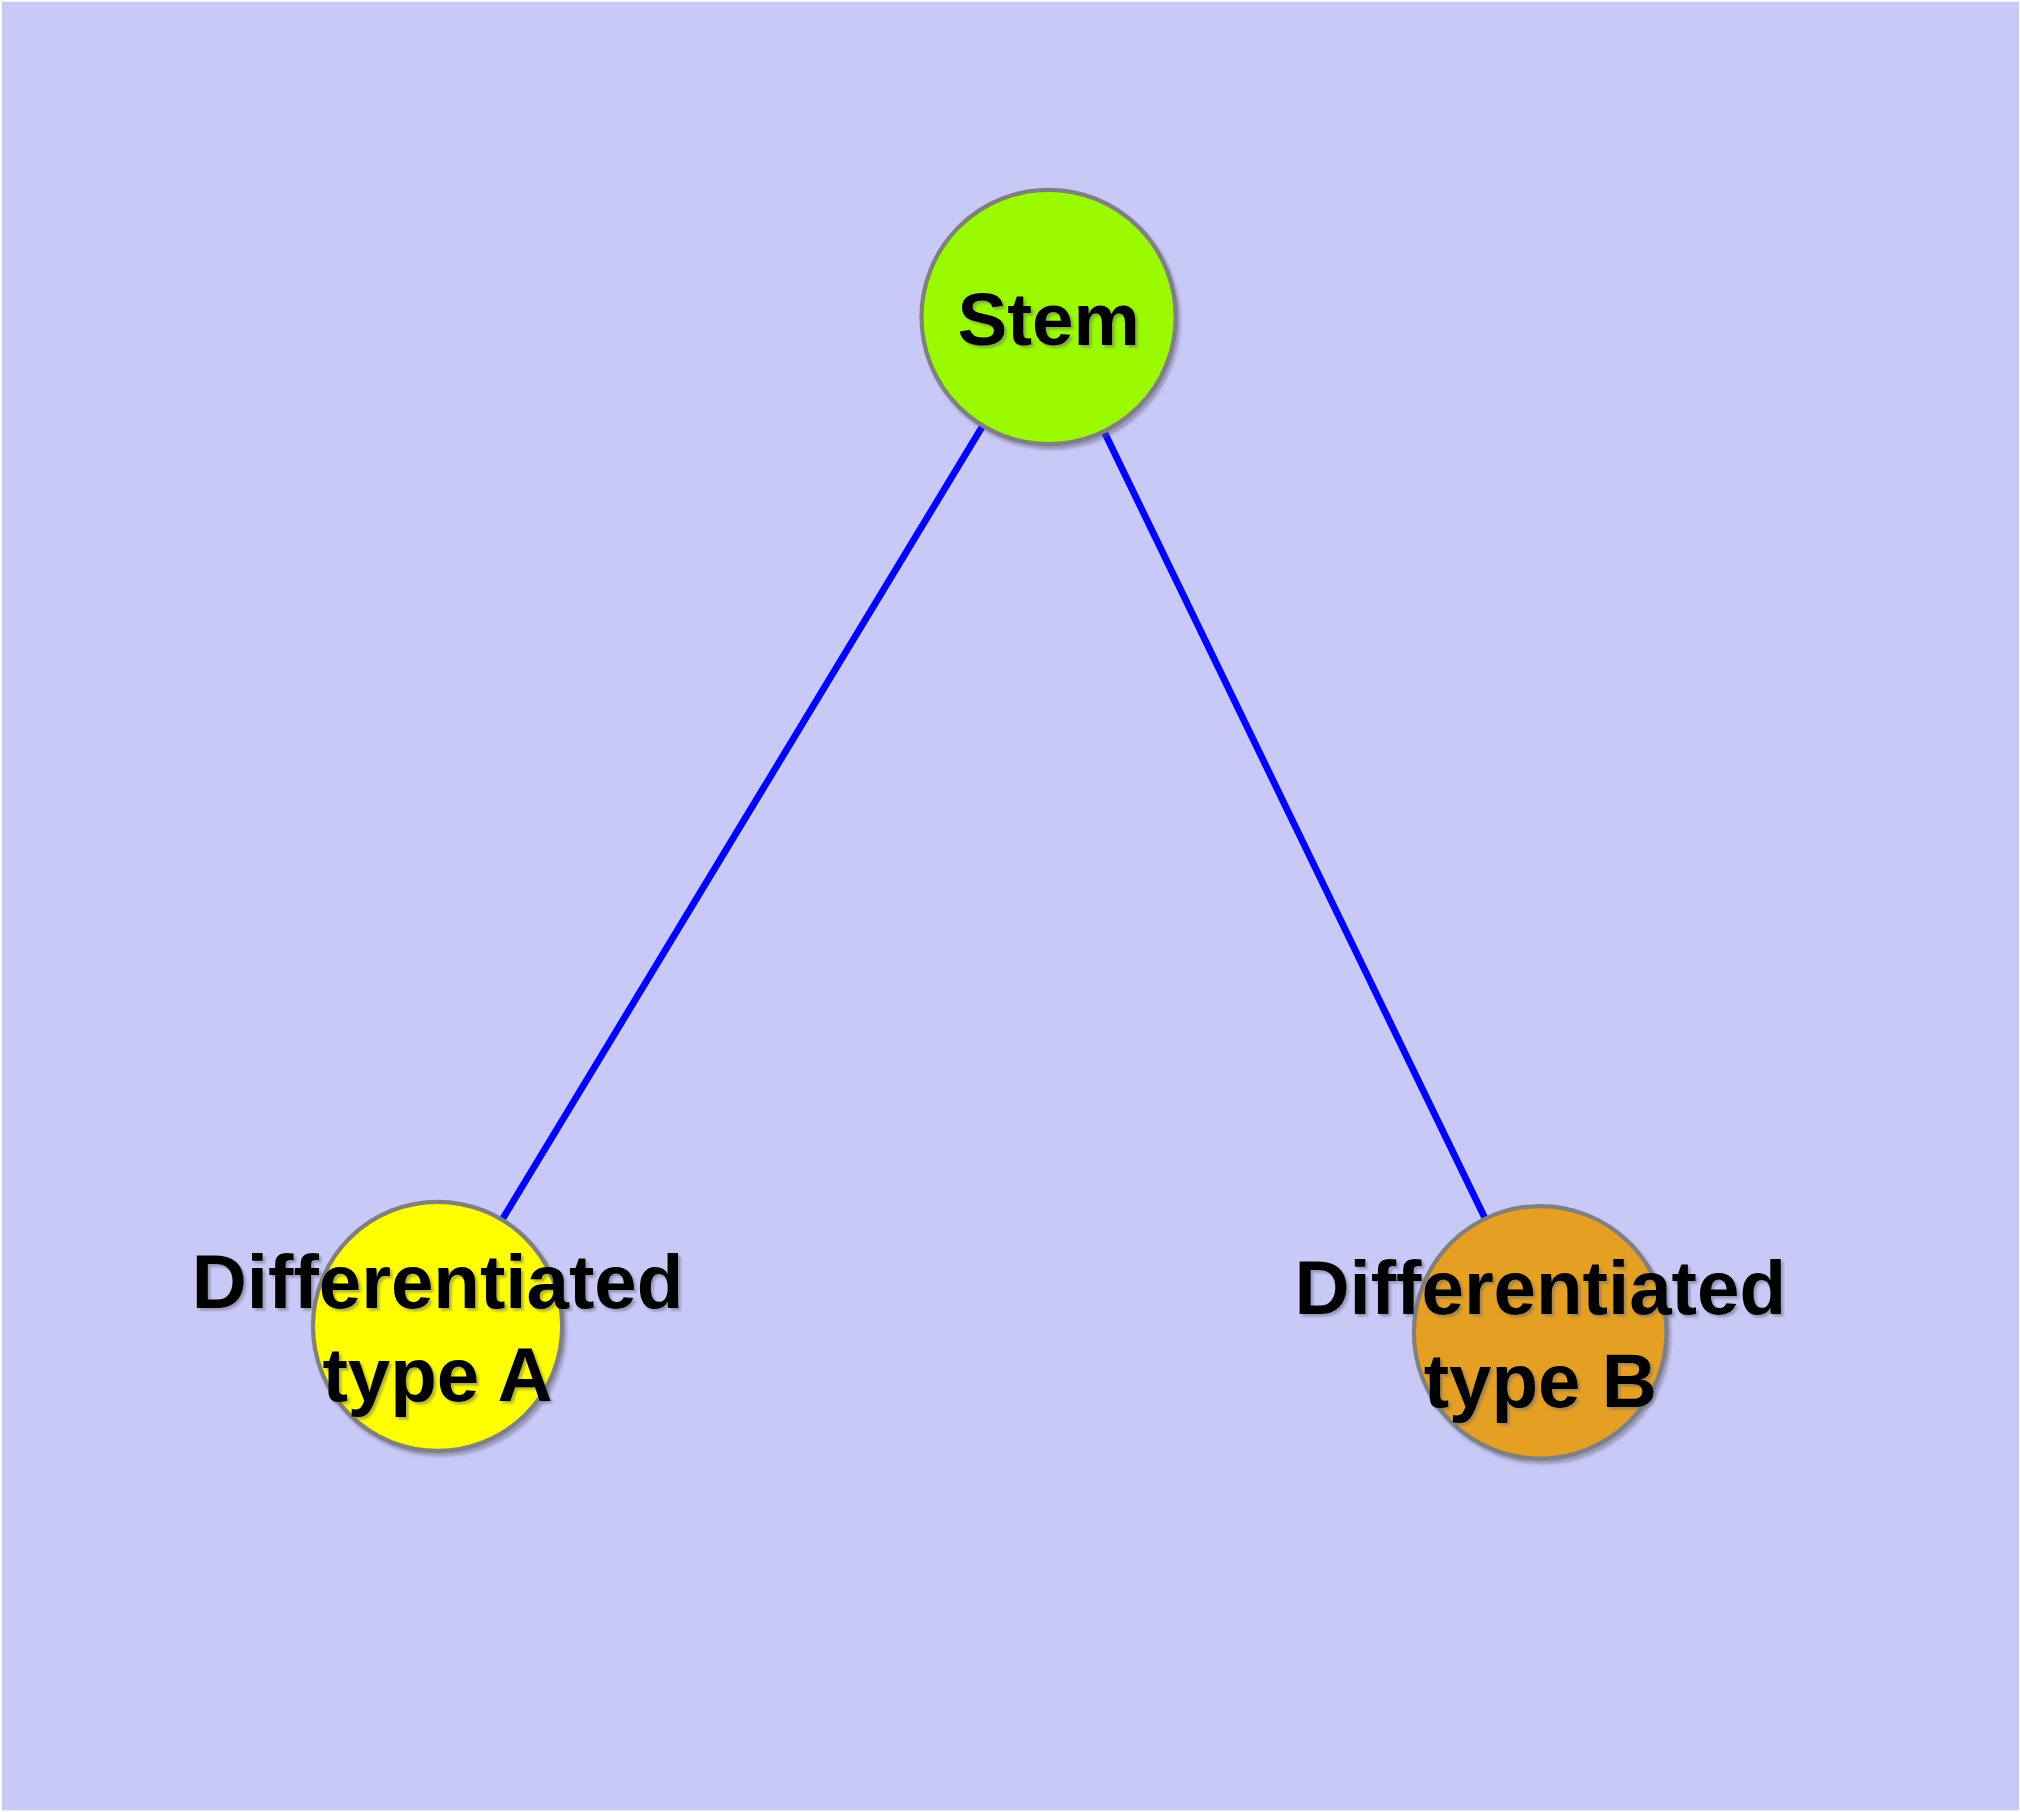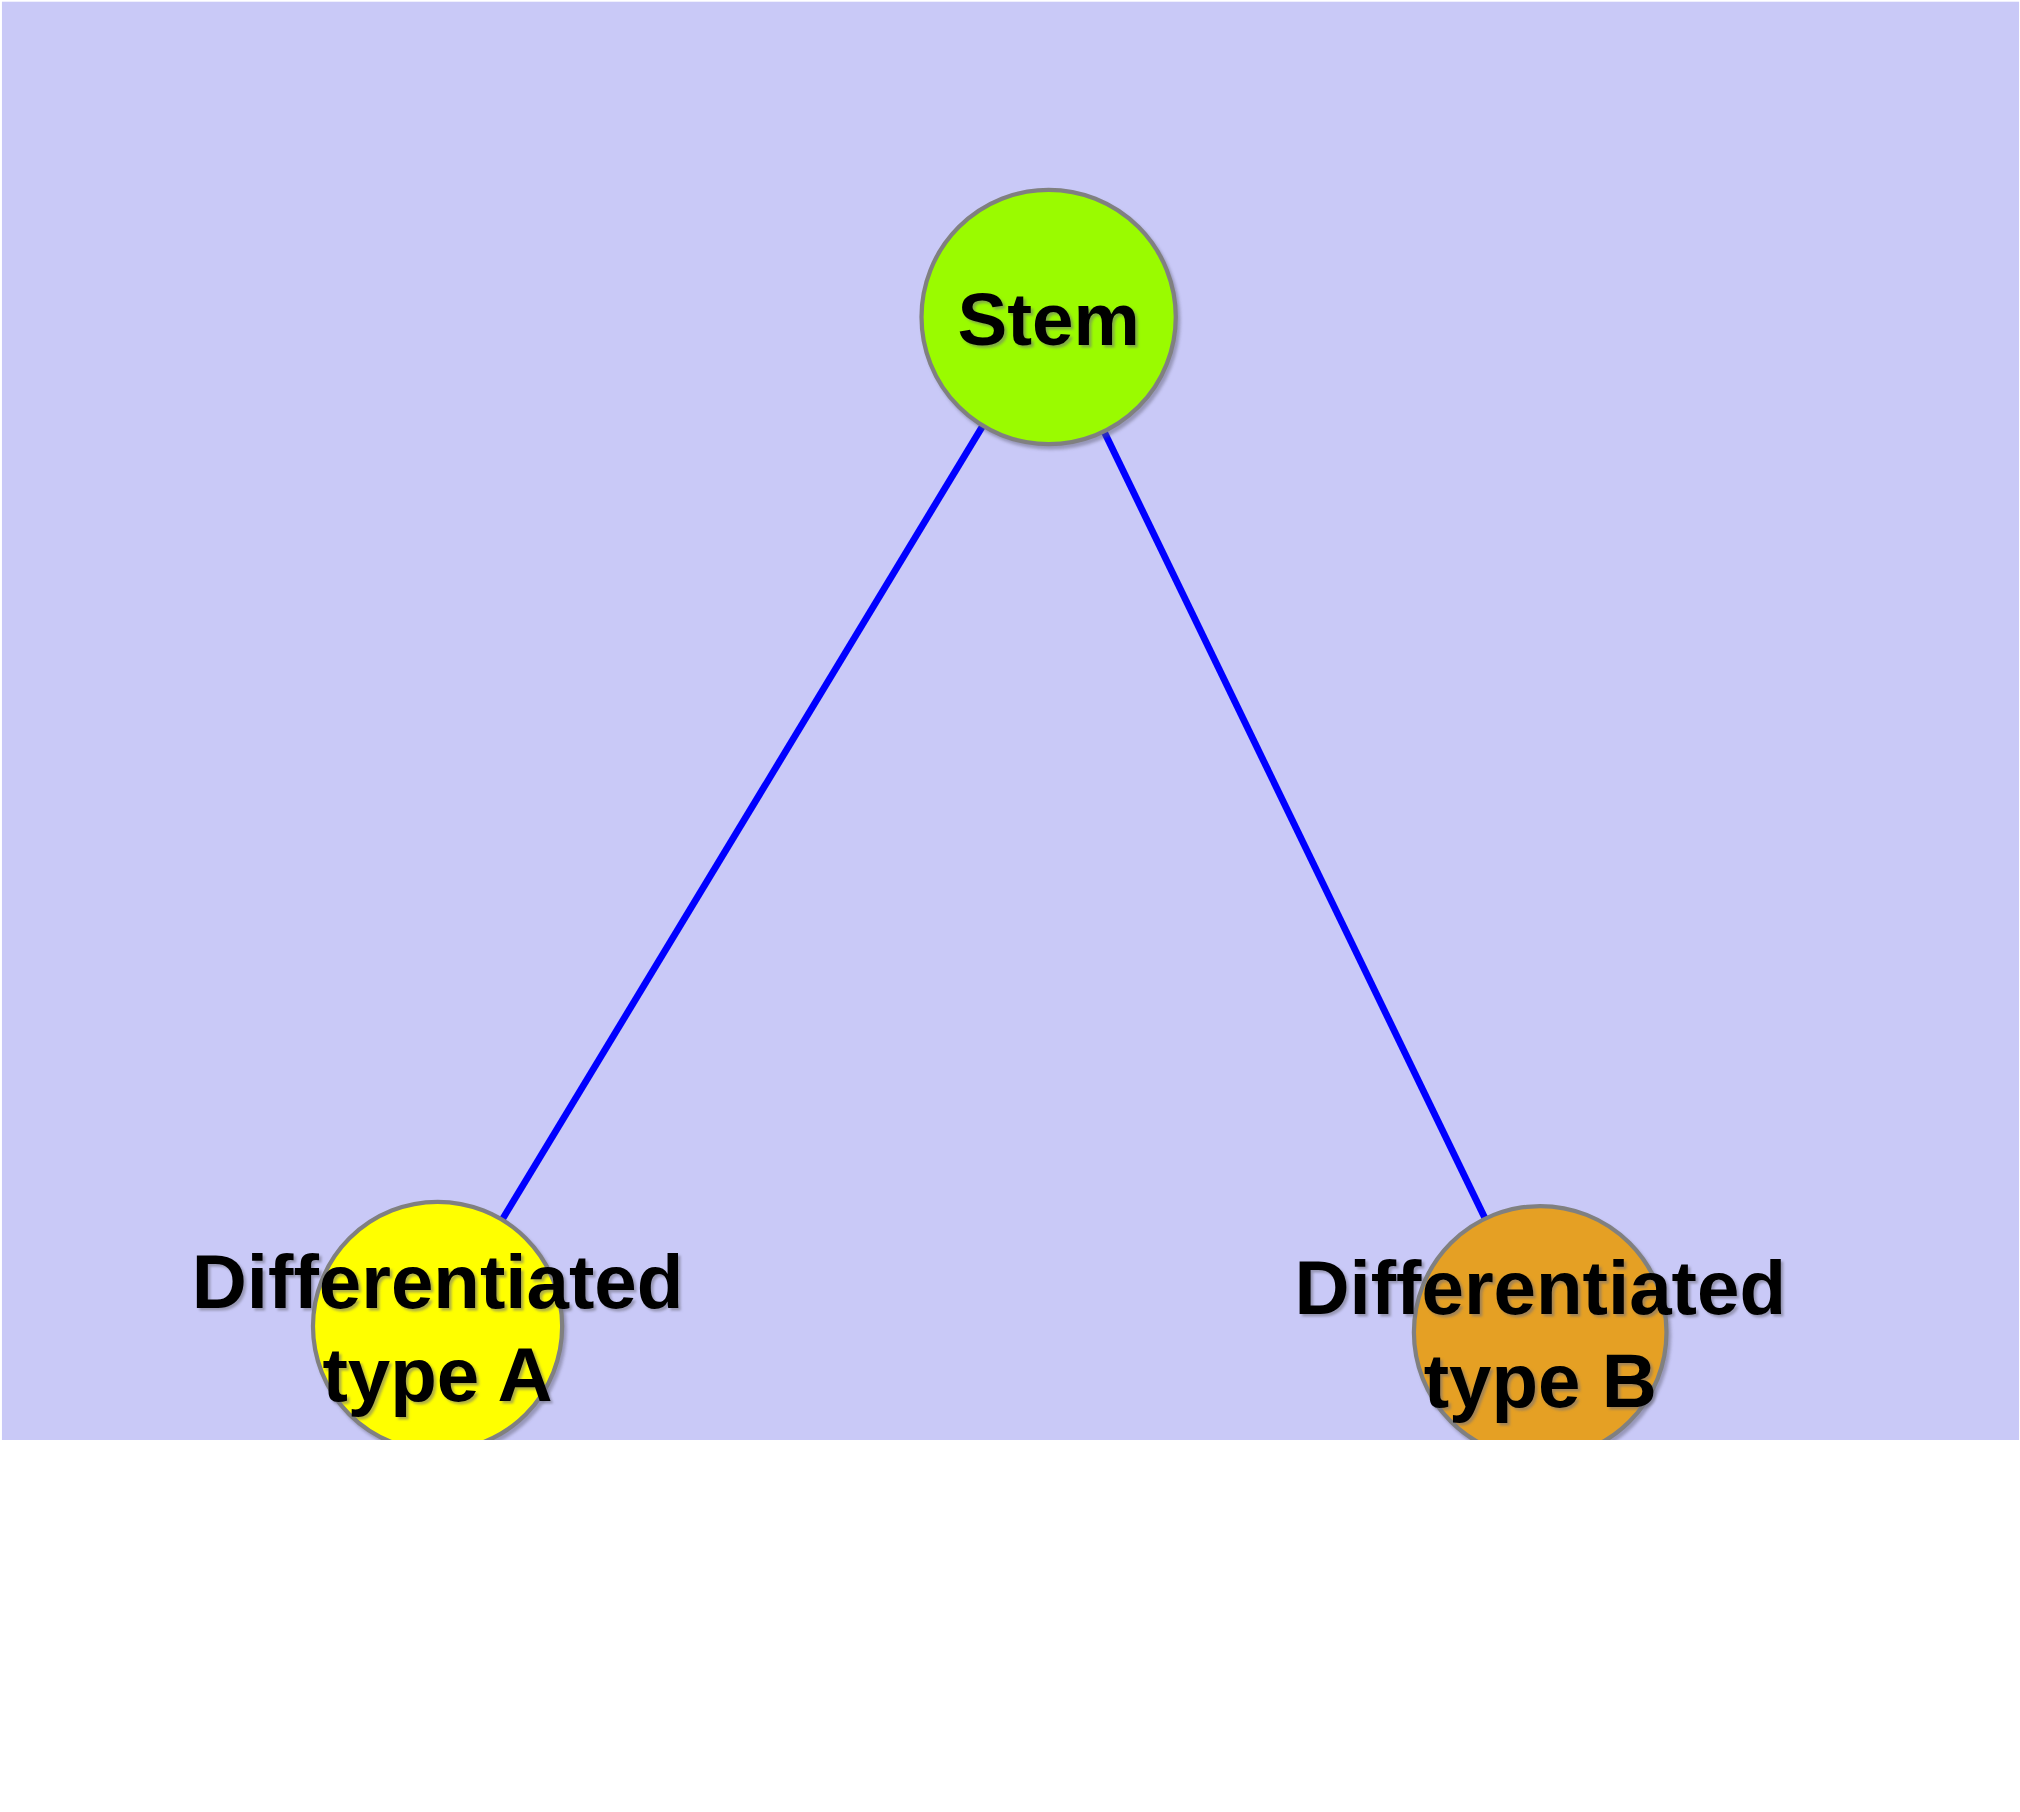--- a/index.html
+++ b/index.html
@@ -2,21 +2,21 @@
 <html style="font-size:13.6px"><head>
 <meta charset="utf-8">
 <style>
   html, body {
     margin: 0;
     padding: 0;
     background: #ffffff;
   }
   .diagram-wrap {
     width: 2021px;
-    height: 1440px;
+    height: 1812px;
     position: relative;
   }
   svg {
     display: block;
   }
   .edge-line {
     stroke-linecap: butt;
   }
   .node-circle {
     filter: drop-shadow(3px 4px 2px rgba(90, 90, 110, 0.45));

